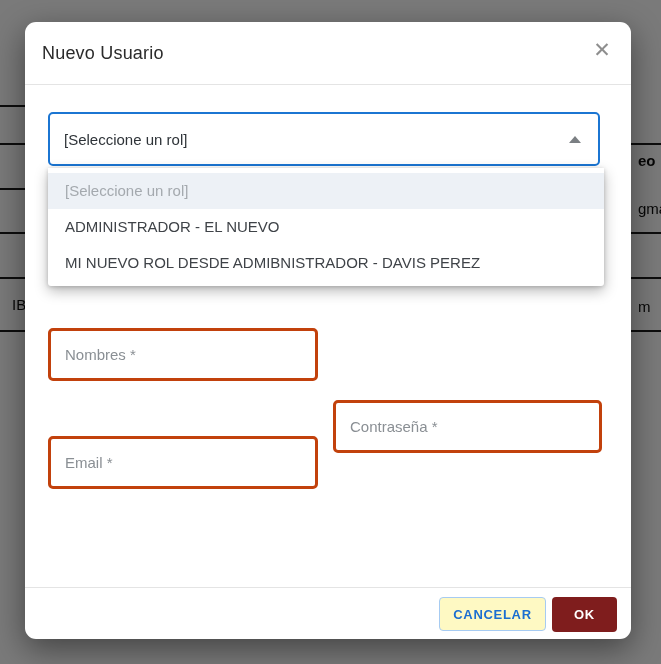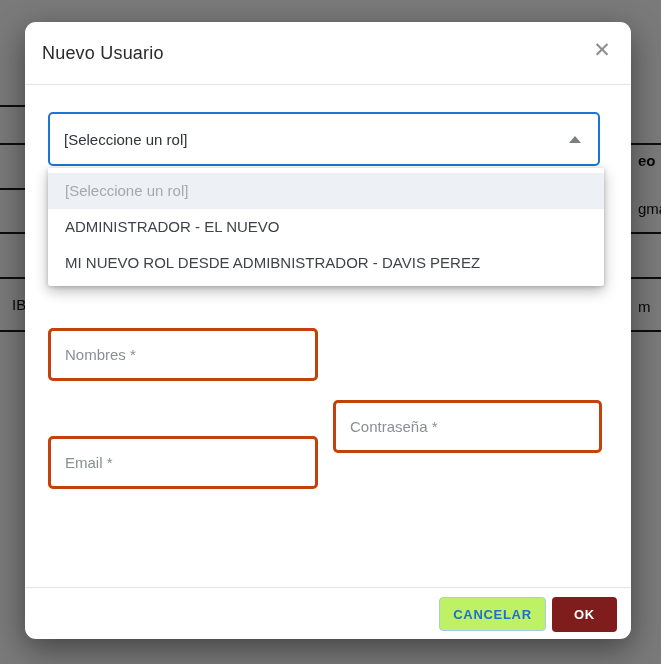--- a/index.html
+++ b/index.html
@@ -96,21 +96,21 @@
     border-top:1px solid #e4e4e4;
   }
   .btn {
     position:absolute; top:9px; height:35px; border-radius:4px;
     font-family:"Liberation Sans", sans-serif;
     font-size:13px; font-weight:bold; letter-spacing:0.7px; cursor:pointer;
     display:flex; align-items:center; justify-content:center;
   }
   .btn-cancel {
     left:414px; width:107px; height:34px;
-    background:#bef264; border:1px solid #a6cbf2; color:#1c6fd1;
+    background:#fef9c3; border:1px solid #a6cbf2; color:#1c6fd1;
   }
   .btn-ok {
     left:527px; width:65px;
     background:#7f1d1d; border:none; color:#fff;
   }
 </style>
 </head>
 <body>
 
 <div class="page">

